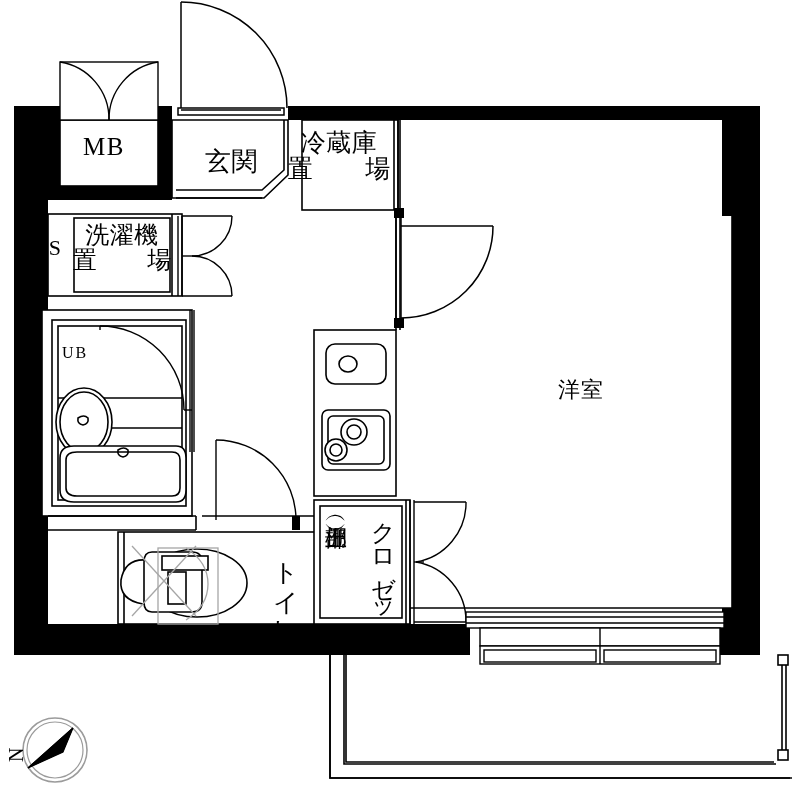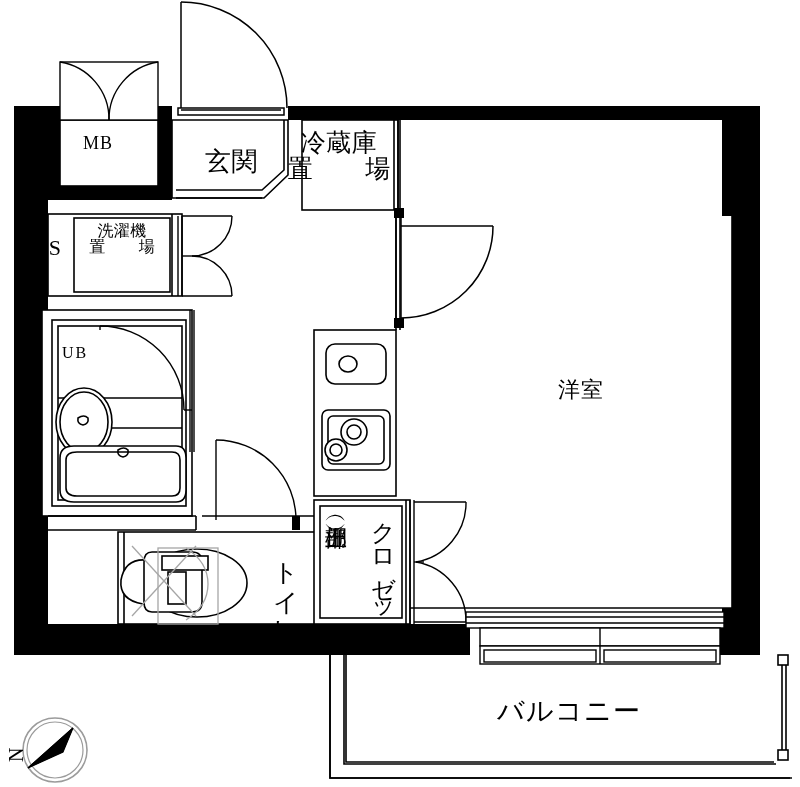--- a/index.html
+++ b/index.html
@@ -254,45 +254,44 @@
 
     <g>
       <circle cx="55" cy="750" r="32" fill="#ffffff" stroke="#9b9b9b" stroke-width="1.6"></circle>
       <circle cx="55" cy="750" r="28" fill="#ffffff" stroke="#9b9b9b" stroke-width="1.2"></circle>
       <path d="M73,728 L63,752 L28,768 Z" fill="#000000"></path>
       <path d="M73,728 L59,746 L28,768 Z" fill="#ffffff" stroke="#000000" stroke-width="1.2"></path>
       <path d="M73,728 L63,752 L28,768 Z" fill="#000000" stroke="#000000" stroke-width="1.1"></path>
     </g>
   </svg>
 
-  <div class="lbl lat" style="left:83px;top:134px;font-size:18px;letter-spacing:0.06em;">MB</div>
+  <div class="lbl lat" style="left:83px;top:134px;font-size:25px;letter-spacing:0.06em;">MB</div>
 
   <div class="lbl lat two-line" style="left:36px;top:236px;font-size:22px;">
     <span>PS</span>
   </div>
 
   <div class="lbl" style="left:205px;top:148px;font-size:26px;">玄関</div>
 
   <div class="lbl two-line" style="left:303px;top:129px;font-size:25px;width:72px;text-align:center;">
     <span>冷蔵庫</span>
     <span class="spread">置　場</span>
   </div>
 
-  <div class="lbl two-line" style="left:74px;top:222px;font-size:16px;width:96px;text-align:left;">
+  <div class="lbl two-line" style="left:74px;top:222px;font-size:24px;width:96px;text-align:left;">
     <span>洗濯機</span>
     <span class="spread">置　場</span>
   </div>
 
   <div class="lbl lat" style="left:62px;top:345px;font-size:16px;letter-spacing:0.12em;">UB</div>
 
   <div class="lbl vert" style="left:272px;top:545px;font-size:25px;">トイレ</div>
 
   <div class="lbl vert" style="left:370px;top:505px;font-size:24px;">クロゼット</div>
 
   <div class="lbl vert" style="left:325px;top:508px;font-size:22px;">（上部棚）</div>
 
   <div class="lbl" style="left:558px;top:378px;font-size:22px;letter-spacing:0.05em;">洋室</div>
 
-  <div class="lbl" style="left:497px;top:697px;font-size:27px;letter-spacing:0.05em;">バルコニー</div>
 
   <div class="lbl lat" style="left:6px;top:762px;font-size:20px;transform:rotate(-90deg);transform-origin:left top;">N</div>
 
 </div>
 
 </body></html>

